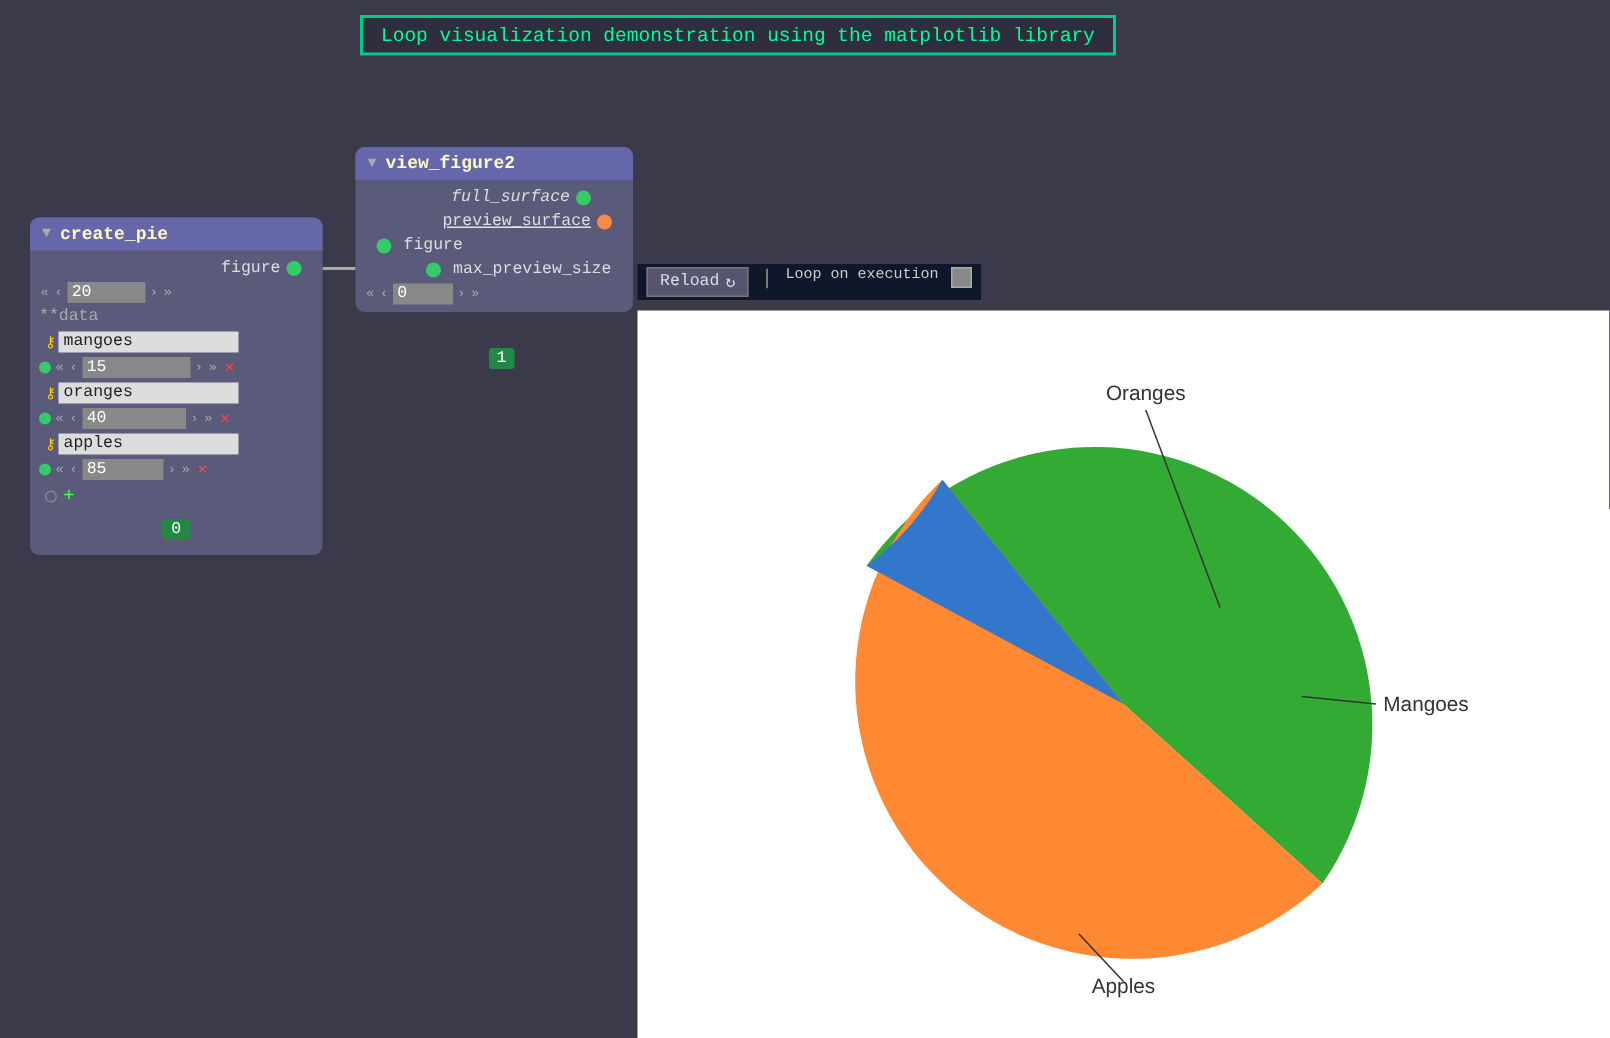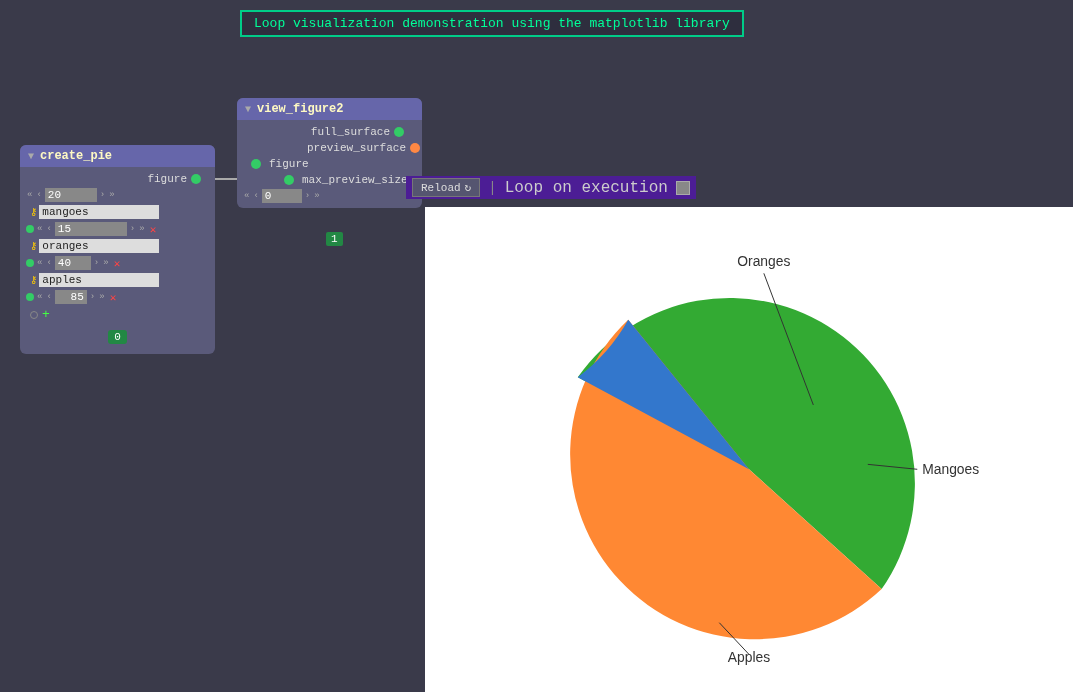--- a/index.html
+++ b/index.html
@@ -189,25 +189,24 @@
       left: 0;
       width: 100%;
       height: 100%;
       pointer-events: none;
     }
 
     
     .control-bar {
       position: absolute;
       top: 176px;
-      left: 406px;
-      display: flex;
-      align-items: center;
+      left: 425px;
+      display: flex;
       gap: 8px;
-      background: #4c1d95;
+      background: #0f172a;
       padding: 2px 6px;
     }
 
     .reload-btn {
       background: #555570;
       border: 1px solid #777;
       color: #ddd;
       font-size: 11px;
       padding: 2px 8px;
       cursor: pointer;
@@ -217,21 +216,21 @@
       font-family: 'Courier New', monospace;
     }
 
     .separator {
       color: #888;
       font-size: 14px;
     }
 
     .loop-label {
       color: #ccc;
-      font-size: 16px;
+      font-size: 10px;
     }
 
     .loop-checkbox {
       width: 14px;
       height: 14px;
       background: #888;
       border: 1px solid #aaa;
       cursor: pointer;
     }
 
@@ -274,26 +273,26 @@
   <span>Loop visualization demonstration using the matplotlib library</span>
 </div>
 
 <div class="node view-figure-node">
   <div class="node-header">
     <span class="arrow">▼</span>
     <span class="node-title">view_figure2</span>
   </div>
   <div class="node-body">
 
-    <div class="port-row" style="justify-content:center; padding-right:18px; position:relative;">
+    <div class="port-row" style="justify-content:center; padding-right:28px; position:relative;font-style:italic;">
       <span class="port-label">full_surface</span>
       <span class="port-dot green" style="margin-left:4px;"></span>
     </div>
 
-    <div class="port-row" style="justify-content:flex-end; padding-right:2px; position:relative;">
+    <div class="port-row" style="justify-content:flex-end; padding-right:14px; position:relative;text-decoration:underline;">
       <span class="port-label">preview_surface</span>
       <span class="port-dot orange" style="margin-left:4px;"></span>
     </div>
 
     <div class="port-row" style="position:relative; padding-left:14px;">
       <span class="port-dot green" style="margin-right:4px;"></span>
       <span class="port-label left-align">figure</span>
     </div>
 
     <div class="port-row" style="position:relative; padding-left:14px;margin-left:33px;">
@@ -327,20 +326,21 @@
     </div>
 
     <div class="input-row">
       <span class="btn-arrow">«</span>
       <span class="btn-arrow">‹</span>
       <input class="input-field" type="text" value="20" style="width: 52px;">
       <span class="btn-arrow">›</span>
       <span class="btn-arrow">»</span>
     </div>
 
+    <div class="data-label">**data</div>
 
     <div class="port-row" style="padding-left:10px; gap:2px;">
       <span class="key-icon">⚷</span>
       <input class="text-input" type="text" value="mangoes" style="">
     </div>
     <div class="input-row">
       <span class="port-dot green" style="width:8px;height:8px;"></span>
       <span class="btn-arrow">«</span>
       <span class="btn-arrow">‹</span>
       <input class="input-field" type="text" value="15" style="width: 72px;">
@@ -350,35 +350,35 @@
     </div>
 
     <div class="port-row" style="padding-left:10px; gap:2px;">
       <span class="key-icon">⚷</span>
       <input class="text-input" type="text" value="oranges" style="">
     </div>
     <div class="input-row">
       <span class="port-dot green" style="width:8px;height:8px;"></span>
       <span class="btn-arrow">«</span>
       <span class="btn-arrow">‹</span>
-      <input class="input-field" type="text" value="40" style="width: 36px;">
+      <input class="input-field" type="text" value="40" style="width: 69px;">
       <span class="btn-arrow">›</span>
       <span class="btn-arrow">»</span>
       <span class="x-btn">✕</span>
     </div>
 
     <div class="port-row" style="padding-left:10px; gap:2px;">
       <span class="key-icon">⚷</span>
       <input class="text-input" type="text" value="apples" style="">
     </div>
     <div class="input-row">
       <span class="port-dot green" style="width:8px;height:8px;"></span>
       <span class="btn-arrow">«</span>
       <span class="btn-arrow">‹</span>
-      <input class="input-field" type="text" value="85" style="width: 32px; text-align: right;">
+      <input class="input-field" type="text" value="85" style="width: 54px;">
       <span class="btn-arrow">›</span>
       <span class="btn-arrow">»</span>
       <span class="x-btn">✕</span>
     </div>
 
     <div class="port-row" style="padding-left:10px;">
       <span class="port-dot" style="width:8px;height:8px;background:transparent;border:1px solid #888;border-radius:50%;"></span>
       <span class="plus-btn" style="margin-left:4px;">+</span>
     </div>
     <div class="badge-row">

